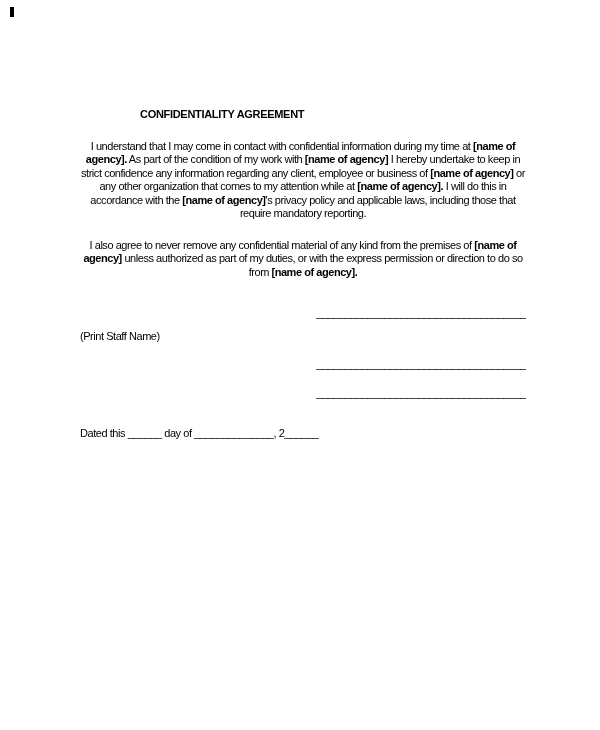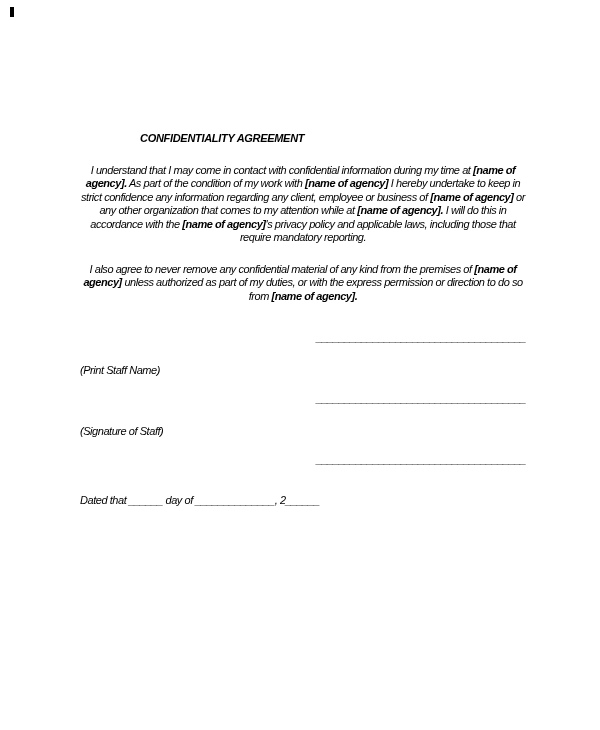--- a/index.html
+++ b/index.html
@@ -19,26 +19,25 @@
     position: absolute;
     left: 10px;
     top: 7px;
     width: 4px;
     height: 10px;
     background: #000;
   }
   .page {
     position: absolute;
     left: 80px;
-    top: 132px;
+    top: 108px;
     width: 446px;
     font-size: 11px;
     line-height: 13.5px;
     letter-spacing: -0.45px;
-    font-style: italic;
   }
   .doc-title {
     font-weight: 700;
     margin: 0 0 18px 60px;
     letter-spacing: -0.3px;
   }
   .intro {
     margin: 0 0 42px 0;
   }
   .statement {
@@ -55,21 +54,21 @@
   }
   .sig-block {
     margin: 0 0 15px 0;
   }
   .sig-line {
     white-space: nowrap;
     overflow: hidden;
     text-align: right;
   }
   .sig-label {
-    margin-top: 19px;
+    margin-top: 9px;
   }
   .dated {
     margin-top: 27px;
     white-space: nowrap;
   }
 </style>
 </head>
 <body>
 
 <div class="corner-mark"></div>
@@ -84,22 +83,21 @@
 
   <p class="para mb-lg"><span>I also agree to never remove any confidential material of any kind from the premises of </span><b>[name of agency]</b><span> unless authorized as part of my duties, or with the express permission or direction to do so from </span><b>[name of agency].</b></p>
 
   <div class="sig-block">
     <div class="sig-line">_____________________________________</div>
     <div class="sig-label">(Print Staff Name)</div>
   </div>
 
   <div class="sig-block">
     <div class="sig-line">_____________________________________</div>
-    <div class="sig-label">(Signature of Staff)</div>
   </div>
 
   <div class="sig-block">
     <div class="sig-line">_____________________________________</div>
   </div>
 
-  <div class="dated">Dated that ______ day of ______________, 2______</div>
+  <div class="dated">Dated this ______ day of ______________, 2______</div>
 
 </div>
 
 </body></html>

